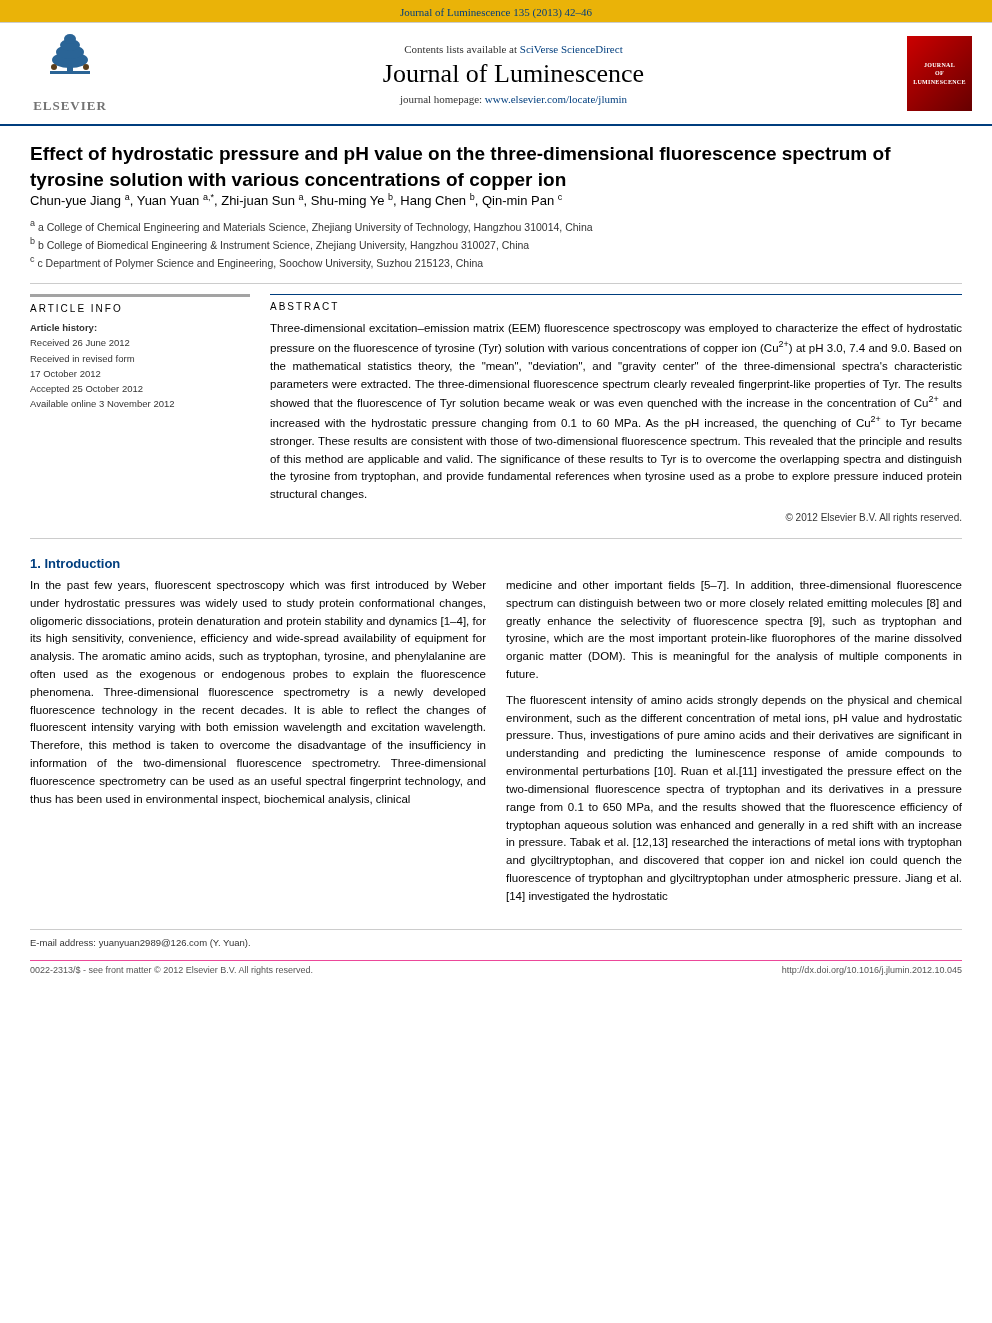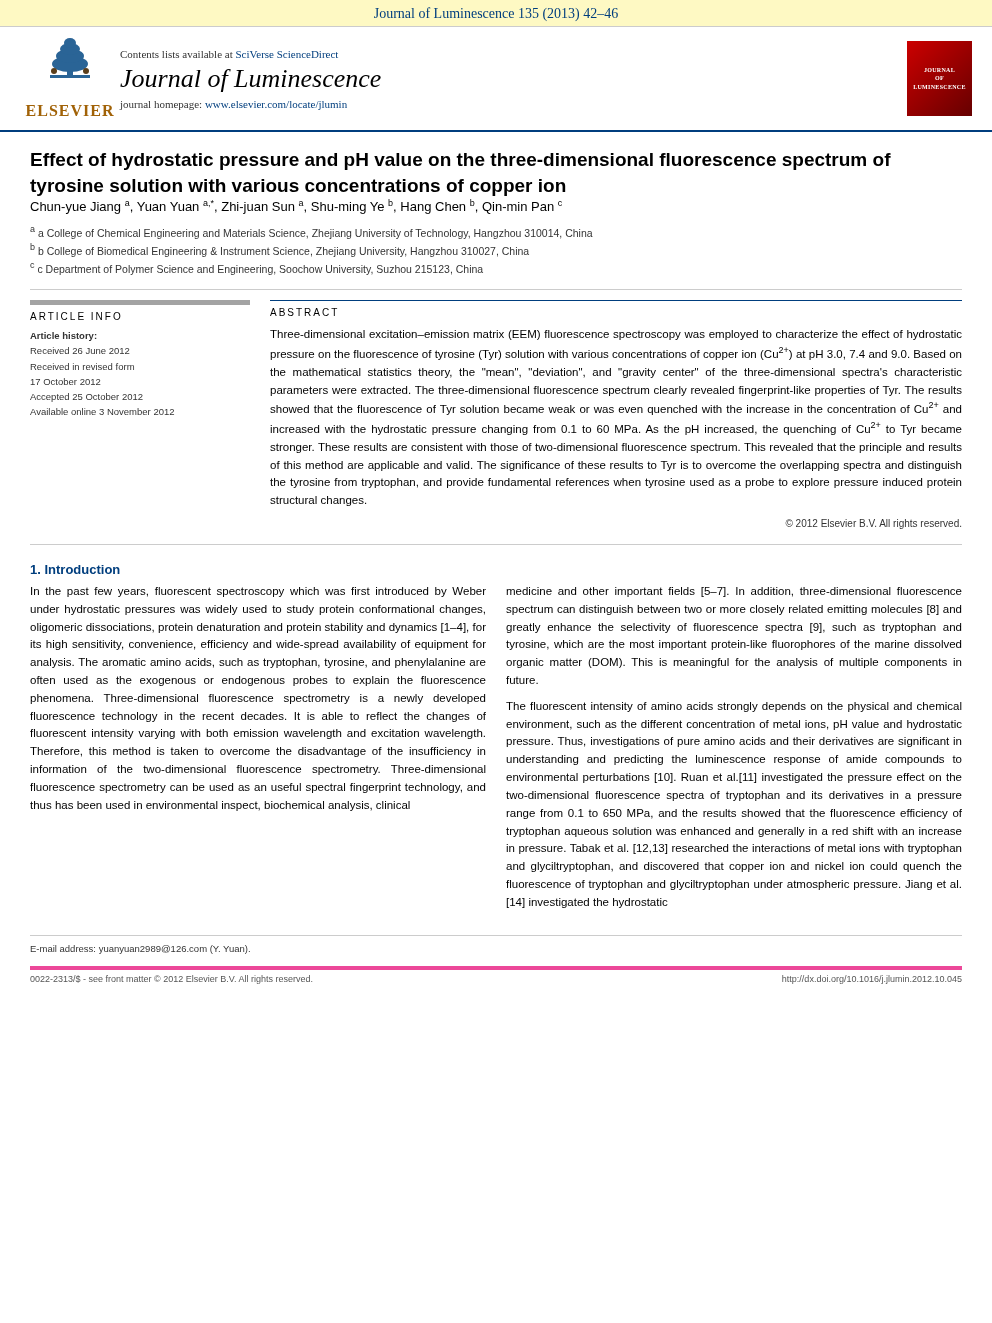--- a/index.html
+++ b/index.html
@@ -7,24 +7,24 @@
       background: #fff;
       font-family: 'Times New Roman', Times, serif;
       font-size: 13px;
       color: #000;
       width: 992px;
       min-height: 1323px;
     }
 
     
     .top-bar {
-      background: #fef9c3;
+      background: #eab308;
       text-align: center;
       padding: 6px 6px 4px;
-      font-size: 14px;
+      font-size: 11px;
       color: #003e7e;
       border-bottom: 1px solid #ccc;
     }
 
     
     .journal-header {
       display: flex;
       align-items: center;
       padding: 10px 20px;
       border-bottom: 2px solid #003e7e;
@@ -35,42 +35,41 @@
       display: flex;
       flex-direction: column;
       align-items: center;
       flex-shrink: 0;
     }
     .elsevier-tree {
       width: 60px;
       height: 55px;
     }
     .elsevier-label {
-      font-size: 16px;
-      font-weight: bold;
-      color: #a16207;
+      font-size: 13px;
+      font-weight: bold;
+      color: #737373;
       letter-spacing: 1px;
       margin-top: 10px;
     }
     .journal-center {
       flex: 1;
-      text-align: left;
+      text-align: center;
     }
     .contents-line {
       font-size: 11px;
       color: #333;
       margin-bottom: 4px;
     }
     .sciverse-link {
       color: #003e7e;
       text-decoration: none;
     }
     .journal-title-main {
       font-size: 26px;
-      font-style: italic;
       color: #000;
       font-weight: normal;
       margin-bottom: 4px;
     }
     .journal-homepage {
       font-size: 11px;
       color: #333;
     }
     .homepage-link {
       color: #003e7e;
@@ -138,21 +137,21 @@
 
     
     .two-col {
       display: flex;
       gap: 20px;
       margin-bottom: 15px;
     }
     .left-col {
       width: 220px;
       flex-shrink: 0;
-      border-top: 5px solid #a3a3a3;
+      border-top: 3px solid #a3a3a3;
     }
     .right-col {
       flex: 1;
       border-top: 1px solid #003e7e;
     }
 
     .section-heading {
       font-size: 10px;
       font-weight: normal;
       letter-spacing: 2px;
@@ -244,21 +243,21 @@
       border-top: 1px solid #ccc;
       padding-top: 6px;
       font-size: 9.5px;
       color: #333;
       font-family: Arial, sans-serif;
       line-height: 1.5;
     }
 
     .footer-bar {
       margin-top: 10px;
-      border-top: 4px solid #ec4899;
+      border-top: 1px solid #ec4899;
       padding-top: 4px;
       font-size: 9px;
       color: #555;
       font-family: Arial, sans-serif;
       display: flex;
       justify-content: space-between;
     }
   </style>
 </head>
 <body>

